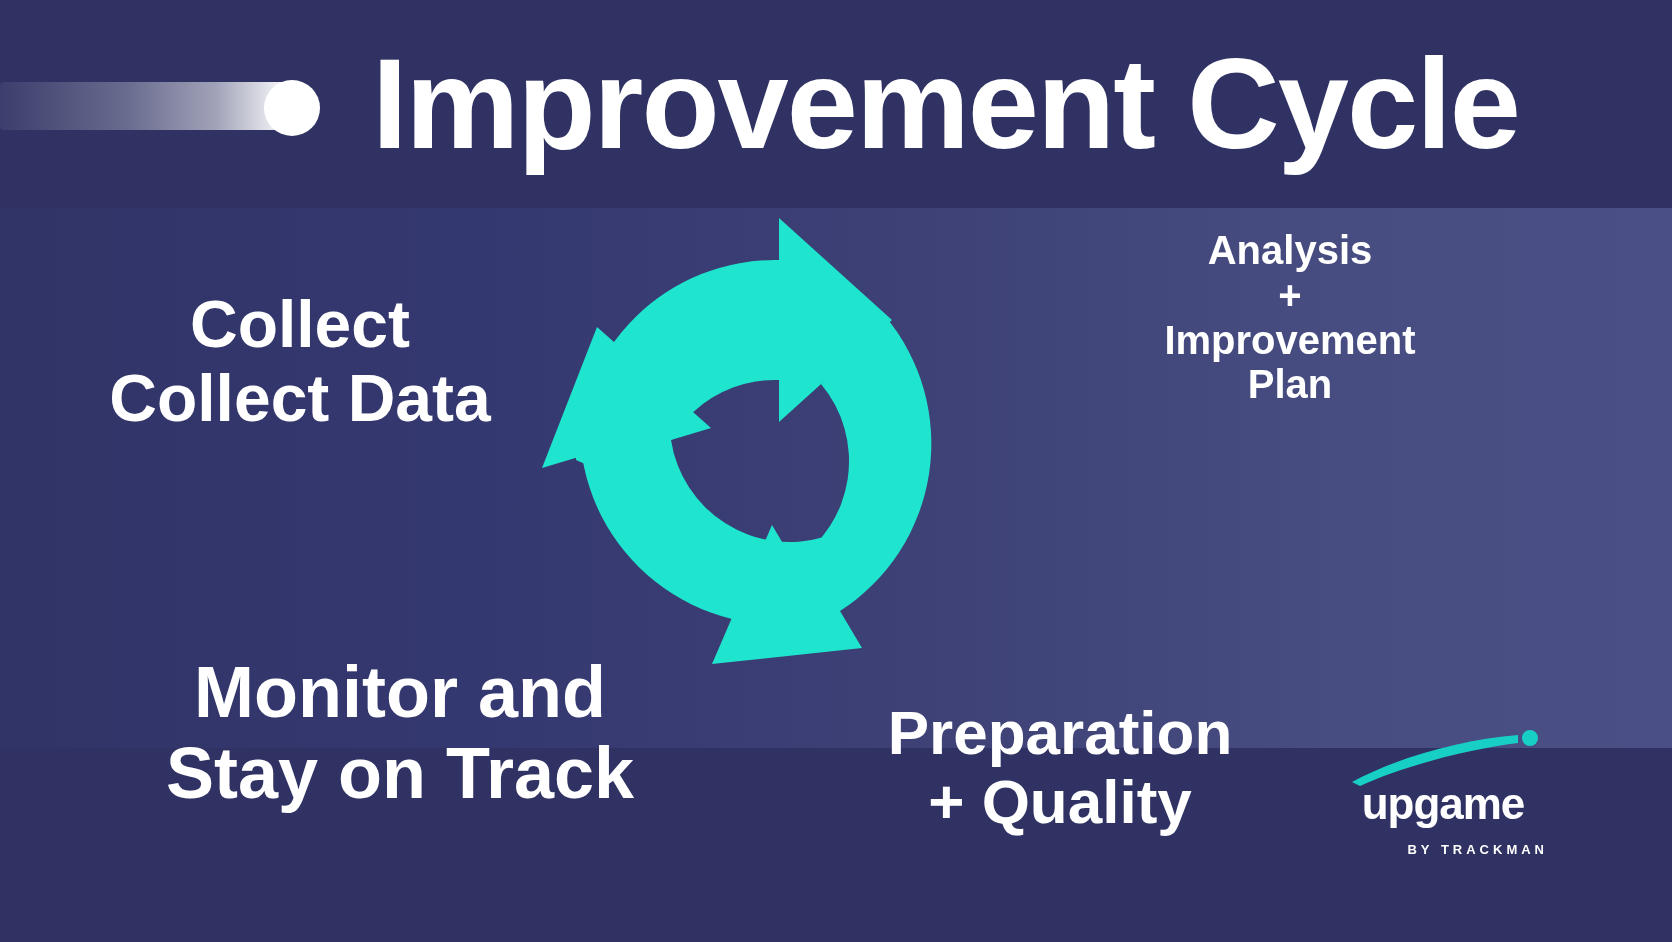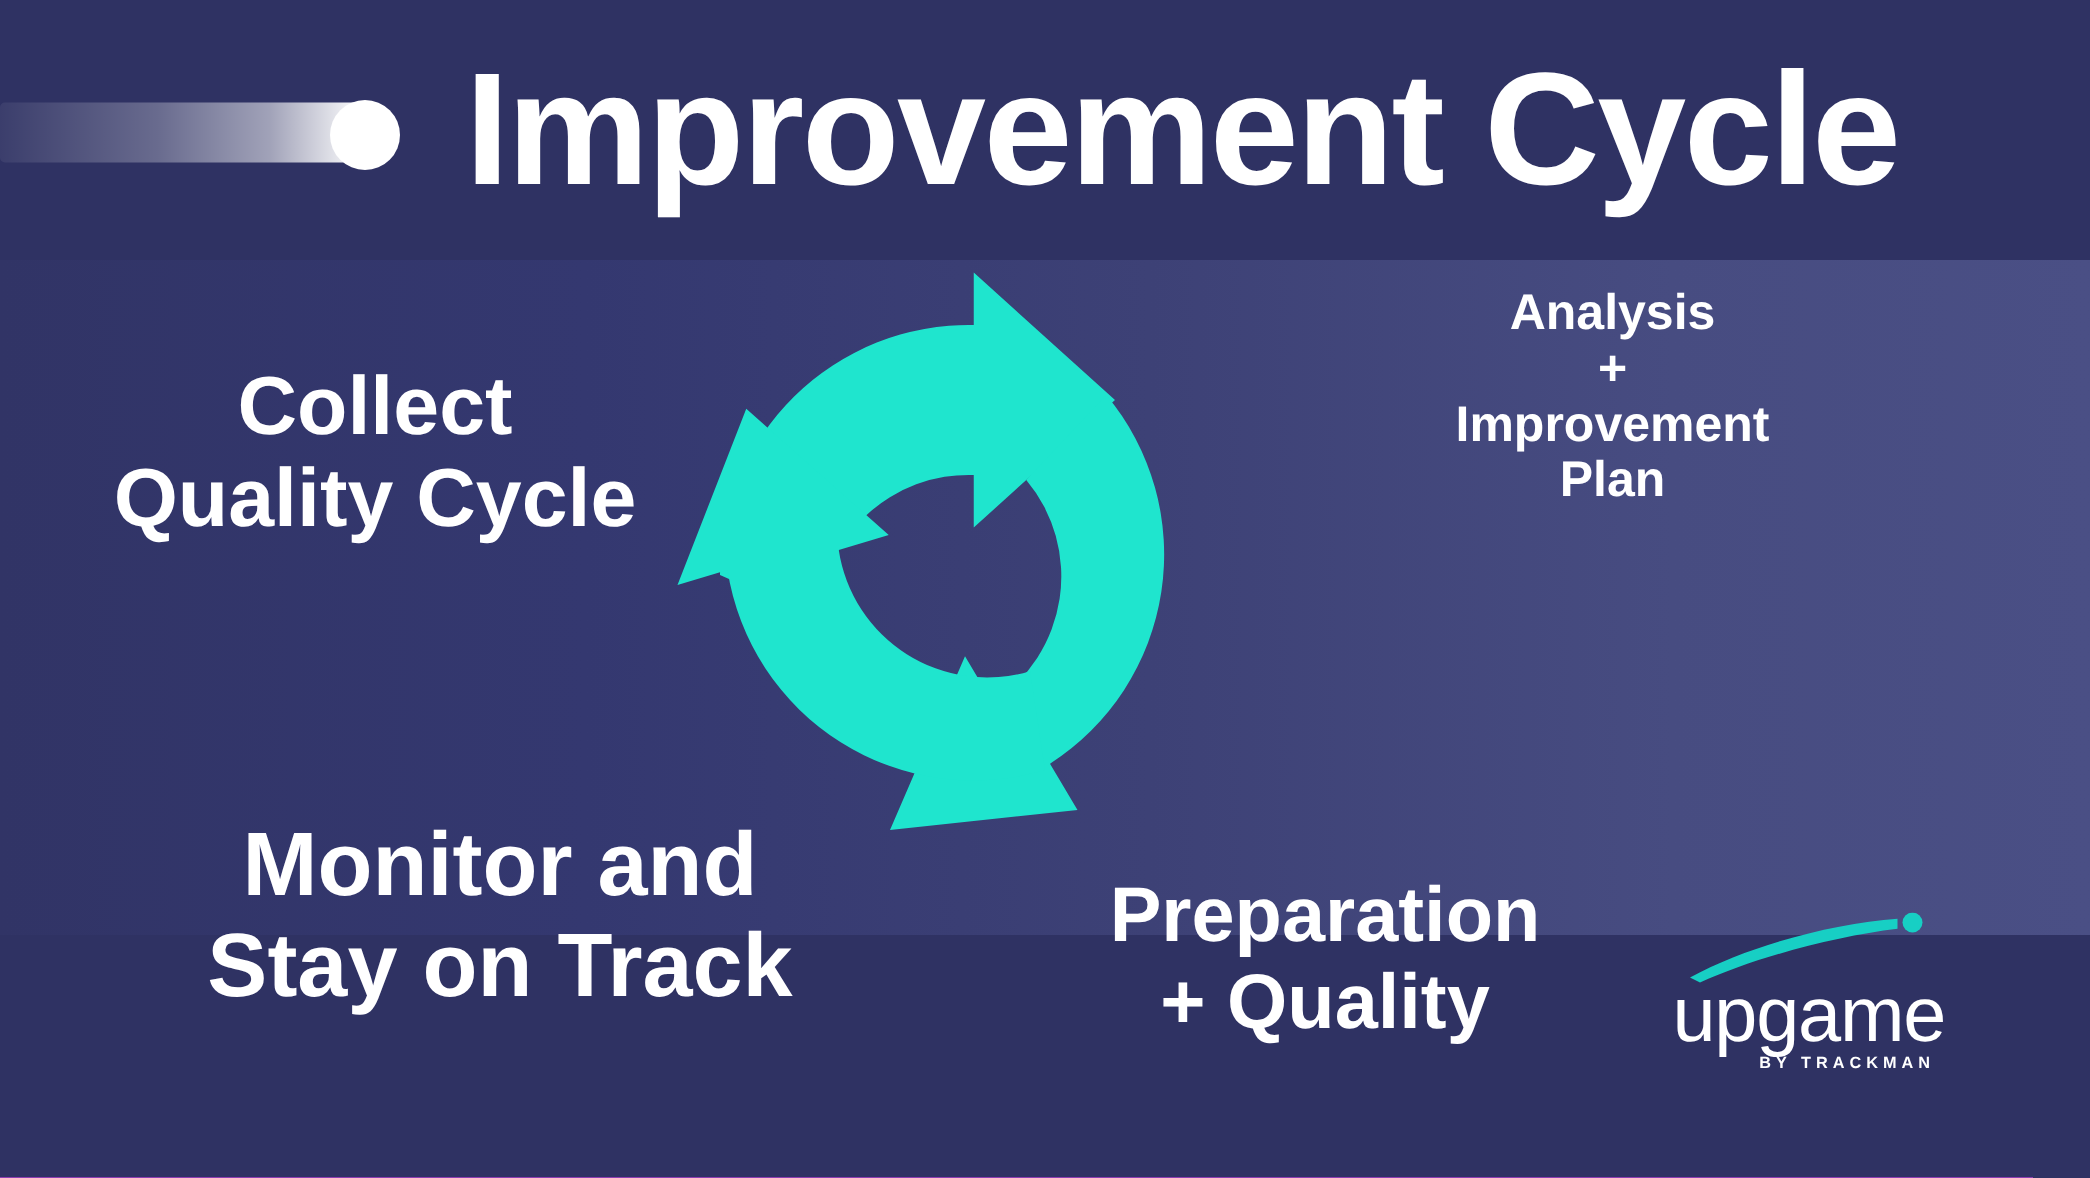--- a/index.html
+++ b/index.html
@@ -2,21 +2,21 @@
 <html><head>
 <meta charset="utf-8">
 <style>
   html,body{margin:0;padding:0;}
   body{
     width:1672px;height:942px;overflow:hidden;
     background:#2f3263;
     font-family:"Liberation Sans","DejaVu Sans",sans-serif;
     -webkit-font-smoothing:antialiased;
   }
-  .slide{position:relative;width:1672px;height:942px;overflow:hidden;background:#d946ef;}
+  .slide{position:relative;width:1672px;height:942px;overflow:hidden;background:#737373;}
 
   
   .band-top{position:absolute;left:0;top:0;width:1672px;height:208px;background:#2f3263;}
   .band-mid{
     position:absolute;left:0;top:208px;width:1672px;height:540px;
     background:linear-gradient(90deg,#313466 0%,#343870 28%,#3d4176 55%,#474c81 80%,#4a4f85 100%);
   }
   .band-bot{position:absolute;left:0;top:748px;width:1672px;height:194px;background:#2f3263;}
 
   
@@ -49,21 +49,21 @@
   .lbl-collect{left:40px;top:288px;width:520px;font-size:66px;}
   .lbl-analysis{left:1010px;top:228px;width:560px;font-size:40px;}
   .lbl-monitor{left:120px;top:652px;width:560px;font-size:72px;}
   .lbl-prep{left:800px;top:698px;width:520px;font-size:62px;}
 
   
   .logo{position:absolute;left:1338px;top:730px;width:210px;height:130px;}
   .logo svg{display:block;}
   .logo-word{
     position:absolute;left:0px;top:52px;width:210px;
-    font-size:62px;font-weight:normal;color:#ffffff;
+    font-size:44px;font-weight:bold;color:#ffffff;
     letter-spacing:-1px;line-height:1;text-align:center;
   }
   .logo-sub{
     position:absolute;left:0px;top:112px;width:210px;
     font-size:13px;font-weight:bold;color:#ffffff;
     letter-spacing:4px;text-align:right;
   }
 </style>
 </head>
 <body>
@@ -110,21 +110,21 @@
                  L 57 115
                  L 171 216
                  L 131 228
                  A 120 120 0 0 0 284 325
                  Z"></path>
       </g>
     </svg>
   </div>
 
   <div class="label lbl-collect">Collect
-Quality Cycle</div>
+Collect Data</div>
 
   <div class="label lbl-analysis">Analysis
 +
 Improvement
 Plan</div>
 
   <div class="label lbl-monitor">Monitor and
 Stay on Track</div>
 
   <div class="label lbl-prep">Preparation

